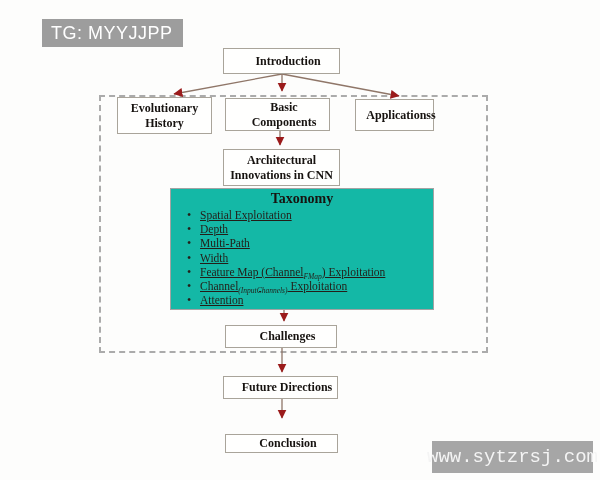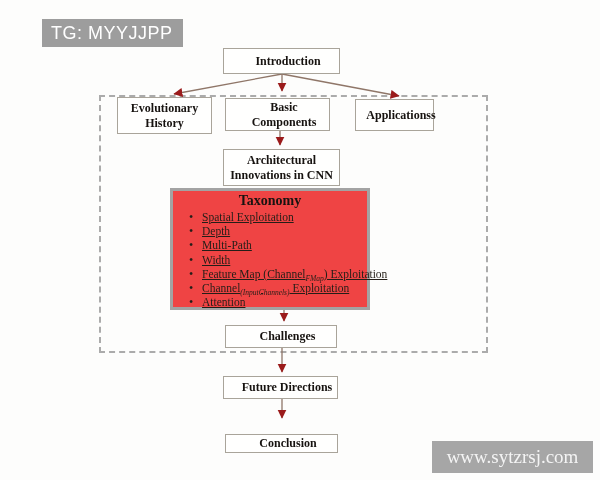--- a/index.html
+++ b/index.html
@@ -13,21 +13,21 @@
     background:#9d9d9d;color:#fff;display:flex;align-items:center;
     padding-left:9px;box-sizing:border-box;
     font-family:"Liberation Sans", sans-serif;font-size:18px;letter-spacing:.5px;
     z-index:6;
     margin-left:34px;
   }
   
   .sitebar{
     position:absolute;left:432px;top:441px;width:161px;height:32px;
     background:#a6a6a6;color:#f4f4f4;display:flex;align-items:center;justify-content:center;
-    font-family:Liberation Serif, serif;font-size:19px;
+    font-family:Liberation Mono, monospace;font-size:19px;
     z-index:6;
   }
   .dashed-rect{
     position:absolute;left:99px;top:95px;width:389px;height:258px;
     border:2px dashed #ababab;box-sizing:border-box;z-index:1;
   }
   svg.arrows{position:absolute;left:0;top:0;z-index:2;}
   .node{
     position:absolute;background:#fffffe;border:1px solid #a9a49a;
     box-sizing:border-box;display:flex;align-items:center;justify-content:center;
@@ -37,22 +37,22 @@
   }
   .n-introduction{left:223px;top:48px;width:117px;height:26px;}
   .n-evolutionary{left:117px;top:97px;width:95px;height:37px;padding:0 4px;}
   .n-basic{left:225px;top:98px;width:105px;height:33px;}
   .n-applications{left:355px;top:99px;width:79px;height:32px;}
   .n-arch{left:223px;top:149px;width:117px;height:37px;padding:0 6px;}
   .n-challenges{left:225px;top:325px;width:112px;height:23px;}
   .n-future{left:223px;top:376px;width:115px;height:23px;}
   .n-conclusion{left:225px;top:434px;width:113px;height:19px;}
   .taxonomy{
-    position:absolute;left:170px;top:188px;width:200px;height:122px;
-    background:#ef4444;border:3px solid #a3a3a3;box-sizing:border-box;z-index:3;
+    position:absolute;left:170px;top:188px;width:264px;height:122px;
+    background:#14b8a6;border:1px solid #a3a3a3;box-sizing:border-box;z-index:3;
     color:#241e18;
   }
   .taxonomy h3{
     margin:2px 0 1px 0;text-align:center;font-size:14px;font-weight:bold;color:#171310;
   }
   .taxonomy ul{
     margin:0;padding:0 0 0 16px;list-style:none;
   }
   .taxonomy li{
     font-size:11.5px;line-height:14.2px;position:relative;padding-left:13px;white-space:nowrap;text-decoration:underline;

